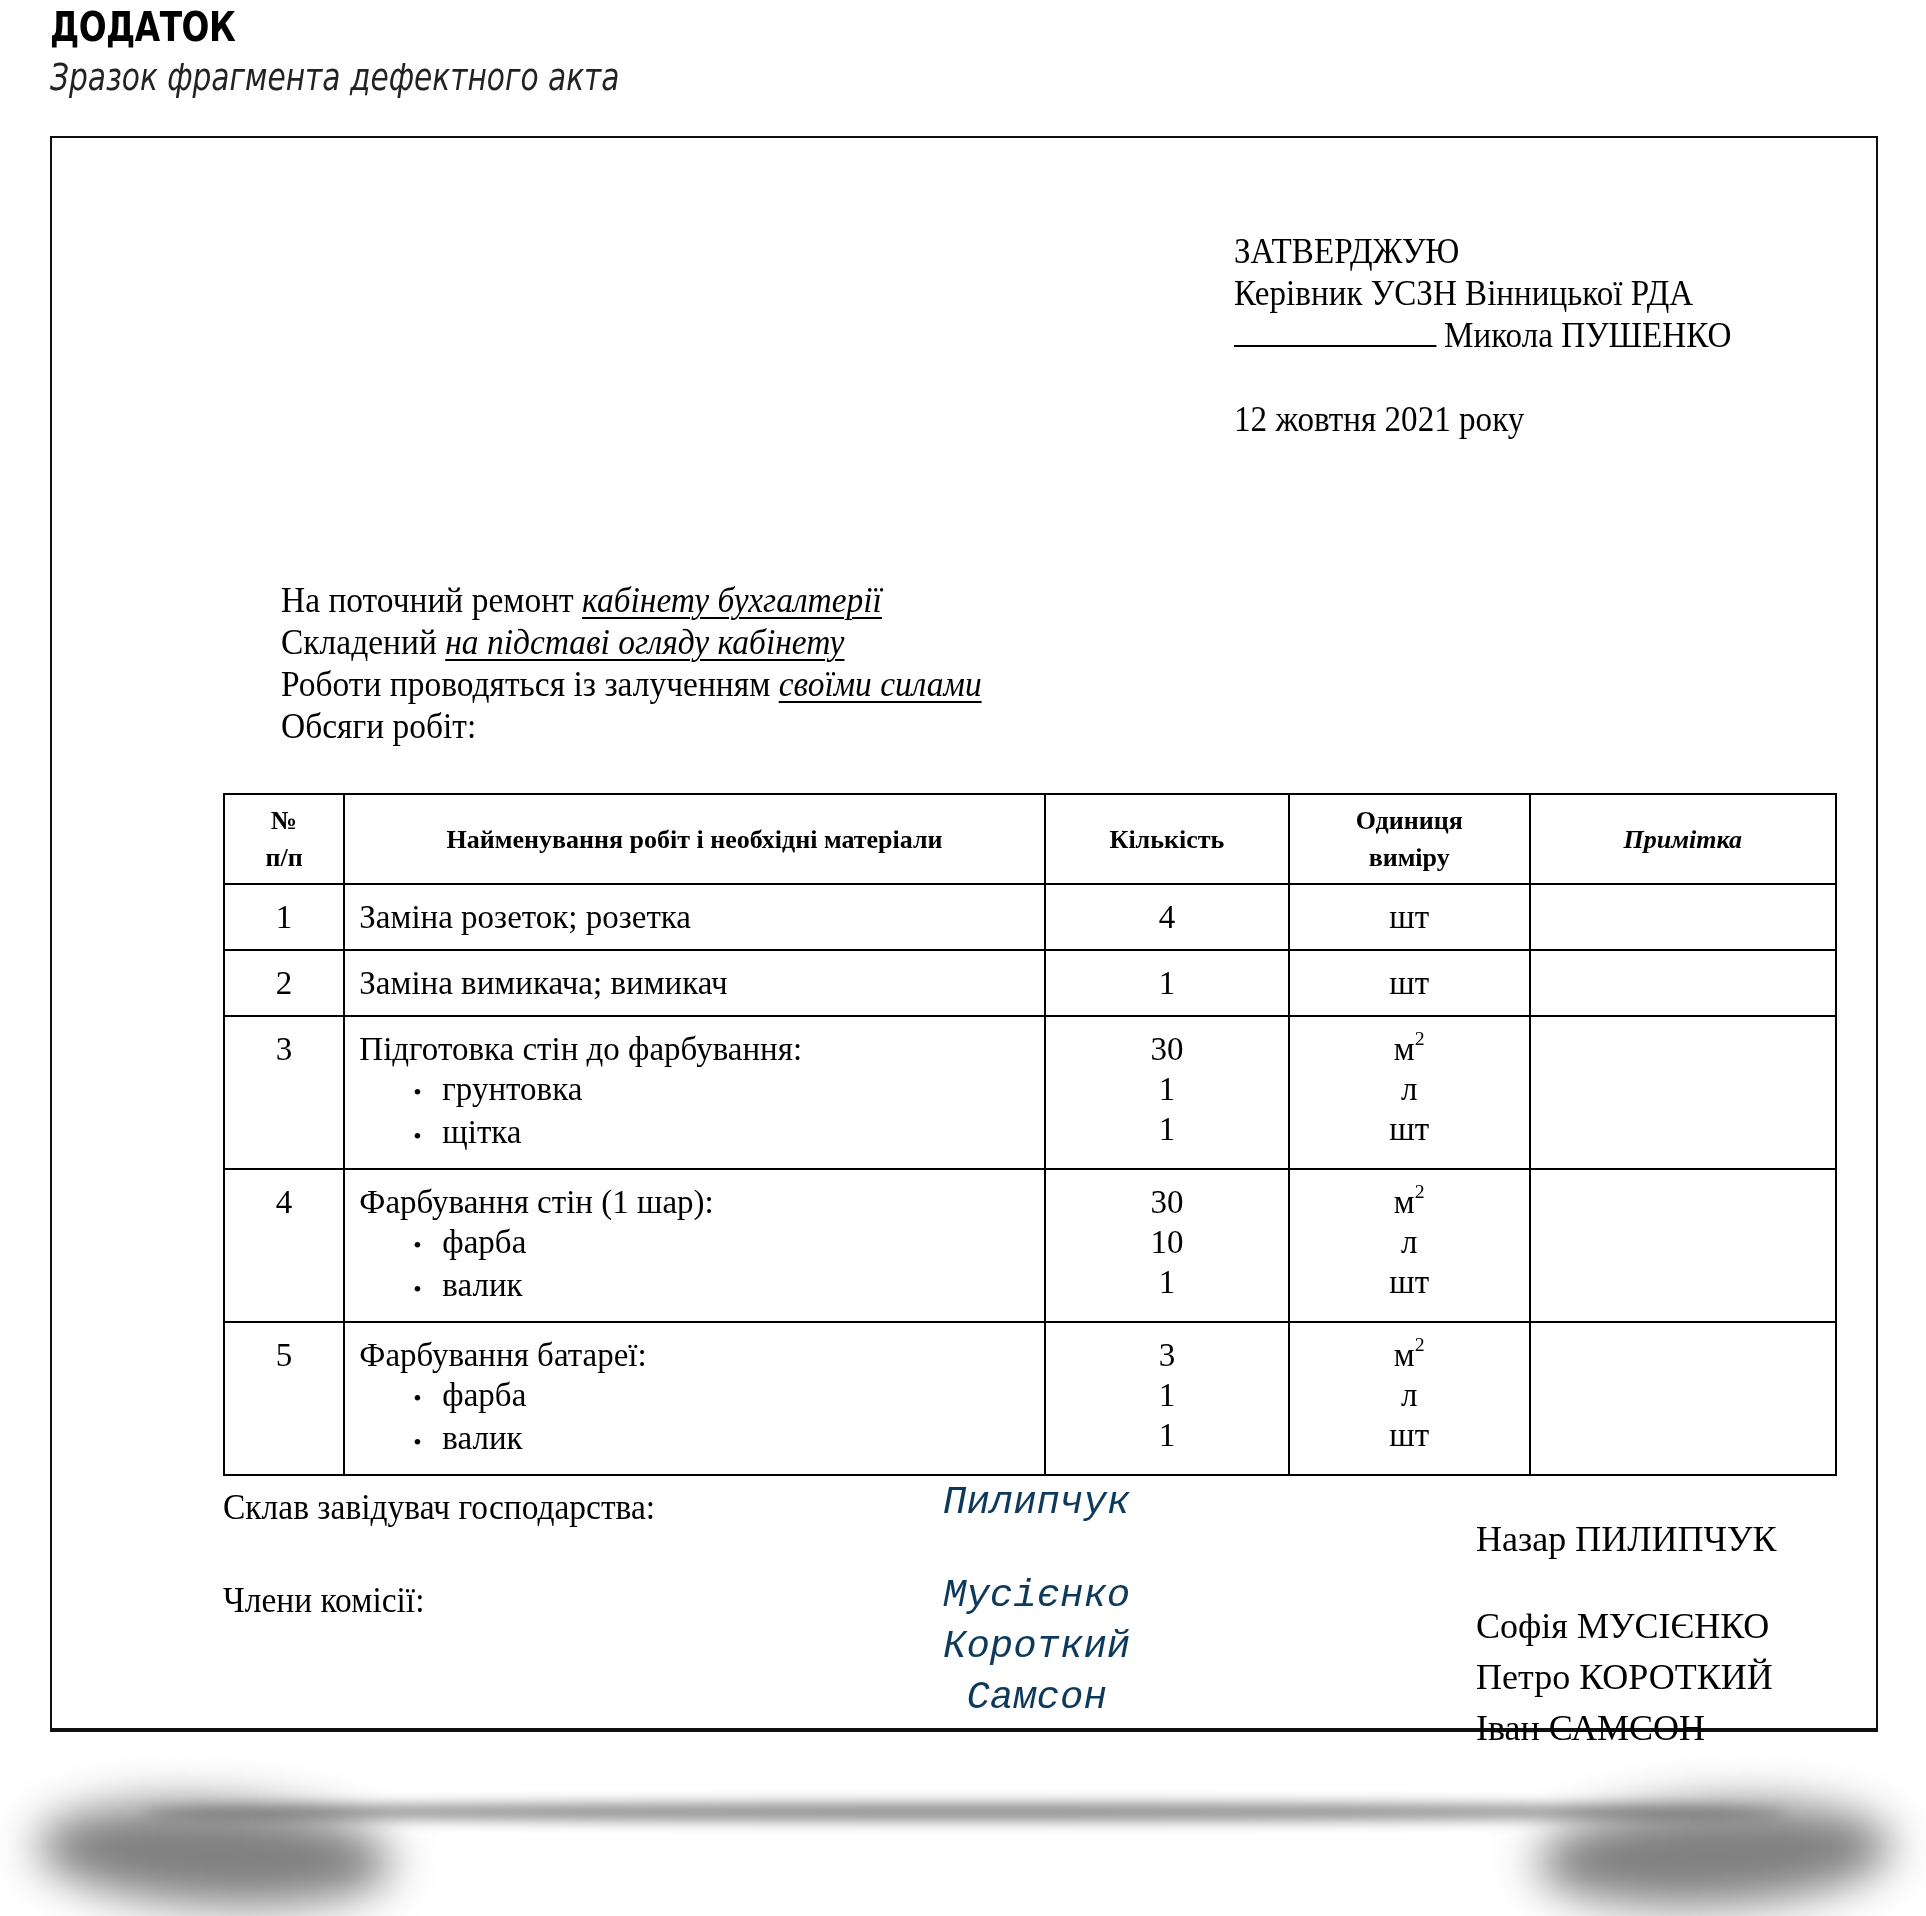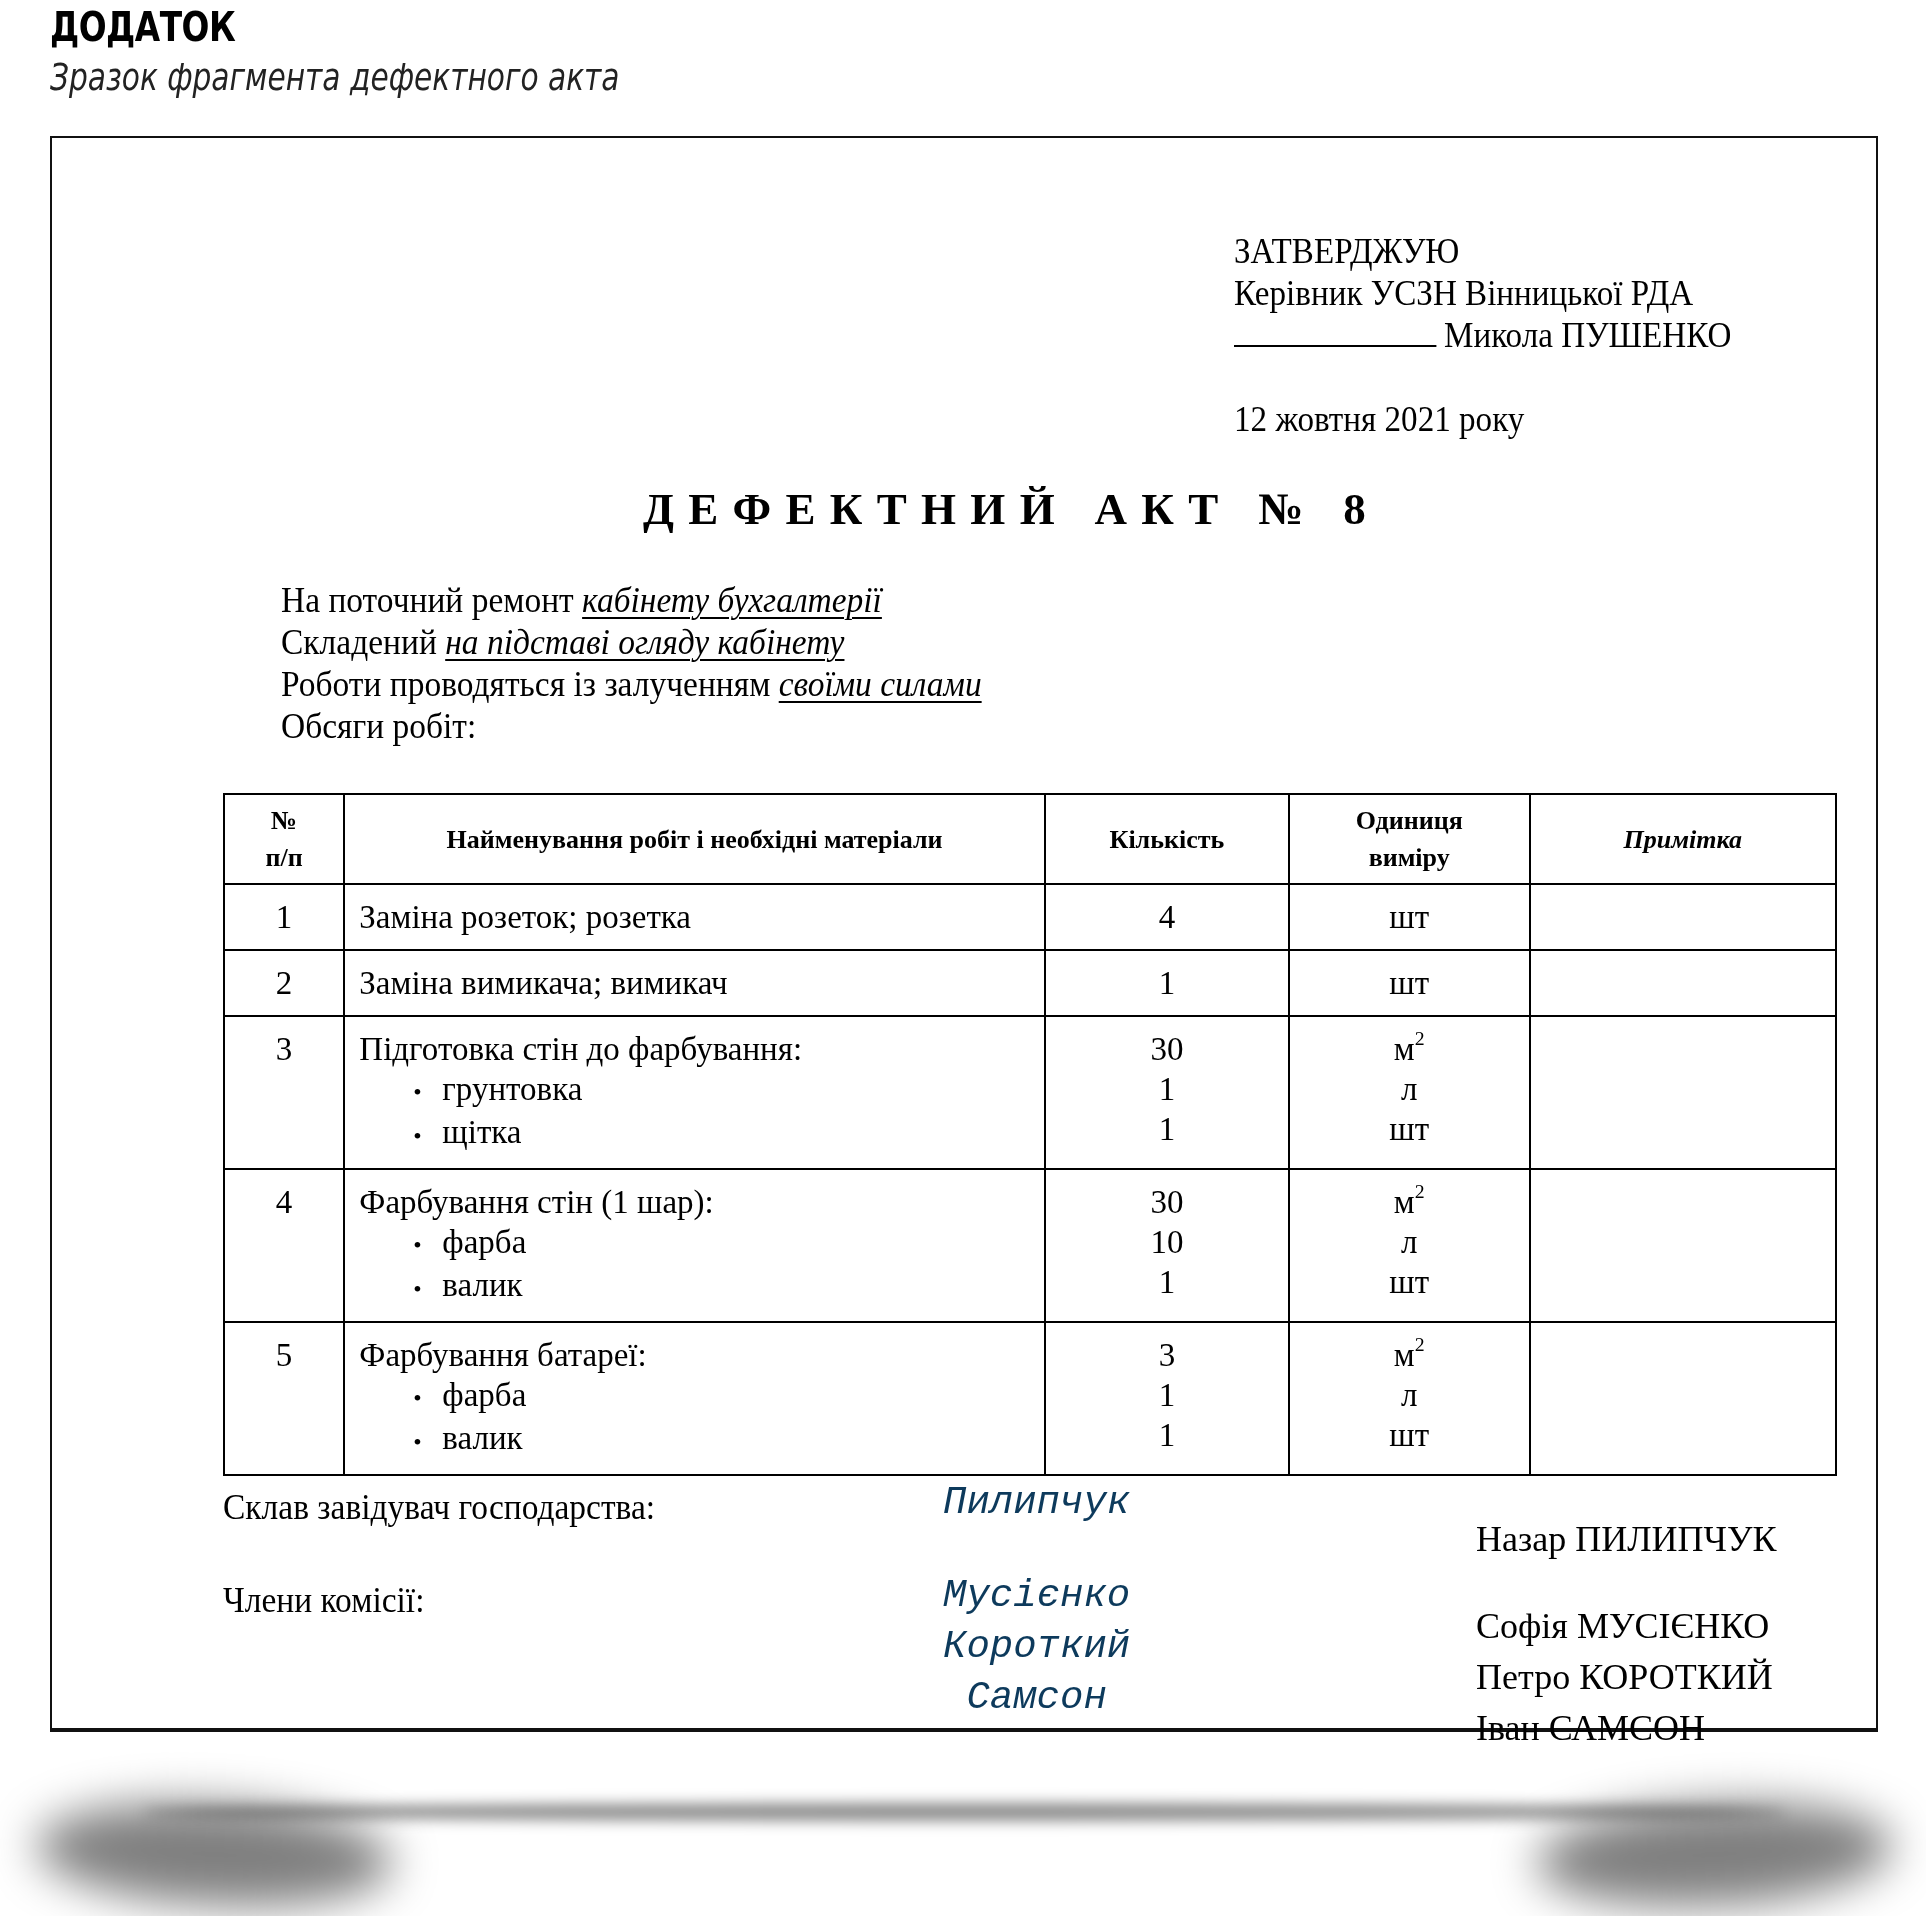--- a/index.html
+++ b/index.html
@@ -96,21 +96,20 @@
 
 <div class="sheet">
 
   <div class="approve">
     <div>ЗАТВЕРДЖУЮ</div>
     <div>Керівник УСЗН Вінницької РДА</div>
     <div><span class="sig-line"></span><span>Микола ПУШЕНКО</span></div>
     <div class="date">12 жовтня 2021 року</div>
   </div>
 
-  <div class="doc-title">ДЕФЕКТНИЙ АКТ № 8</div>
 
   <div class="intro">
     <div><span>На поточний ремонт </span><span class="fill">кабінету бухгалтерії</span></div>
     <div><span>Складений </span><span class="fill">на підставі огляду кабінету</span></div>
     <div><span>Роботи проводяться із залученням </span><span class="fill">своїми силами</span></div>
     <div><span>Обсяги робіт:</span></div>
   </div>
 
   <table class="works">
     <thead>

